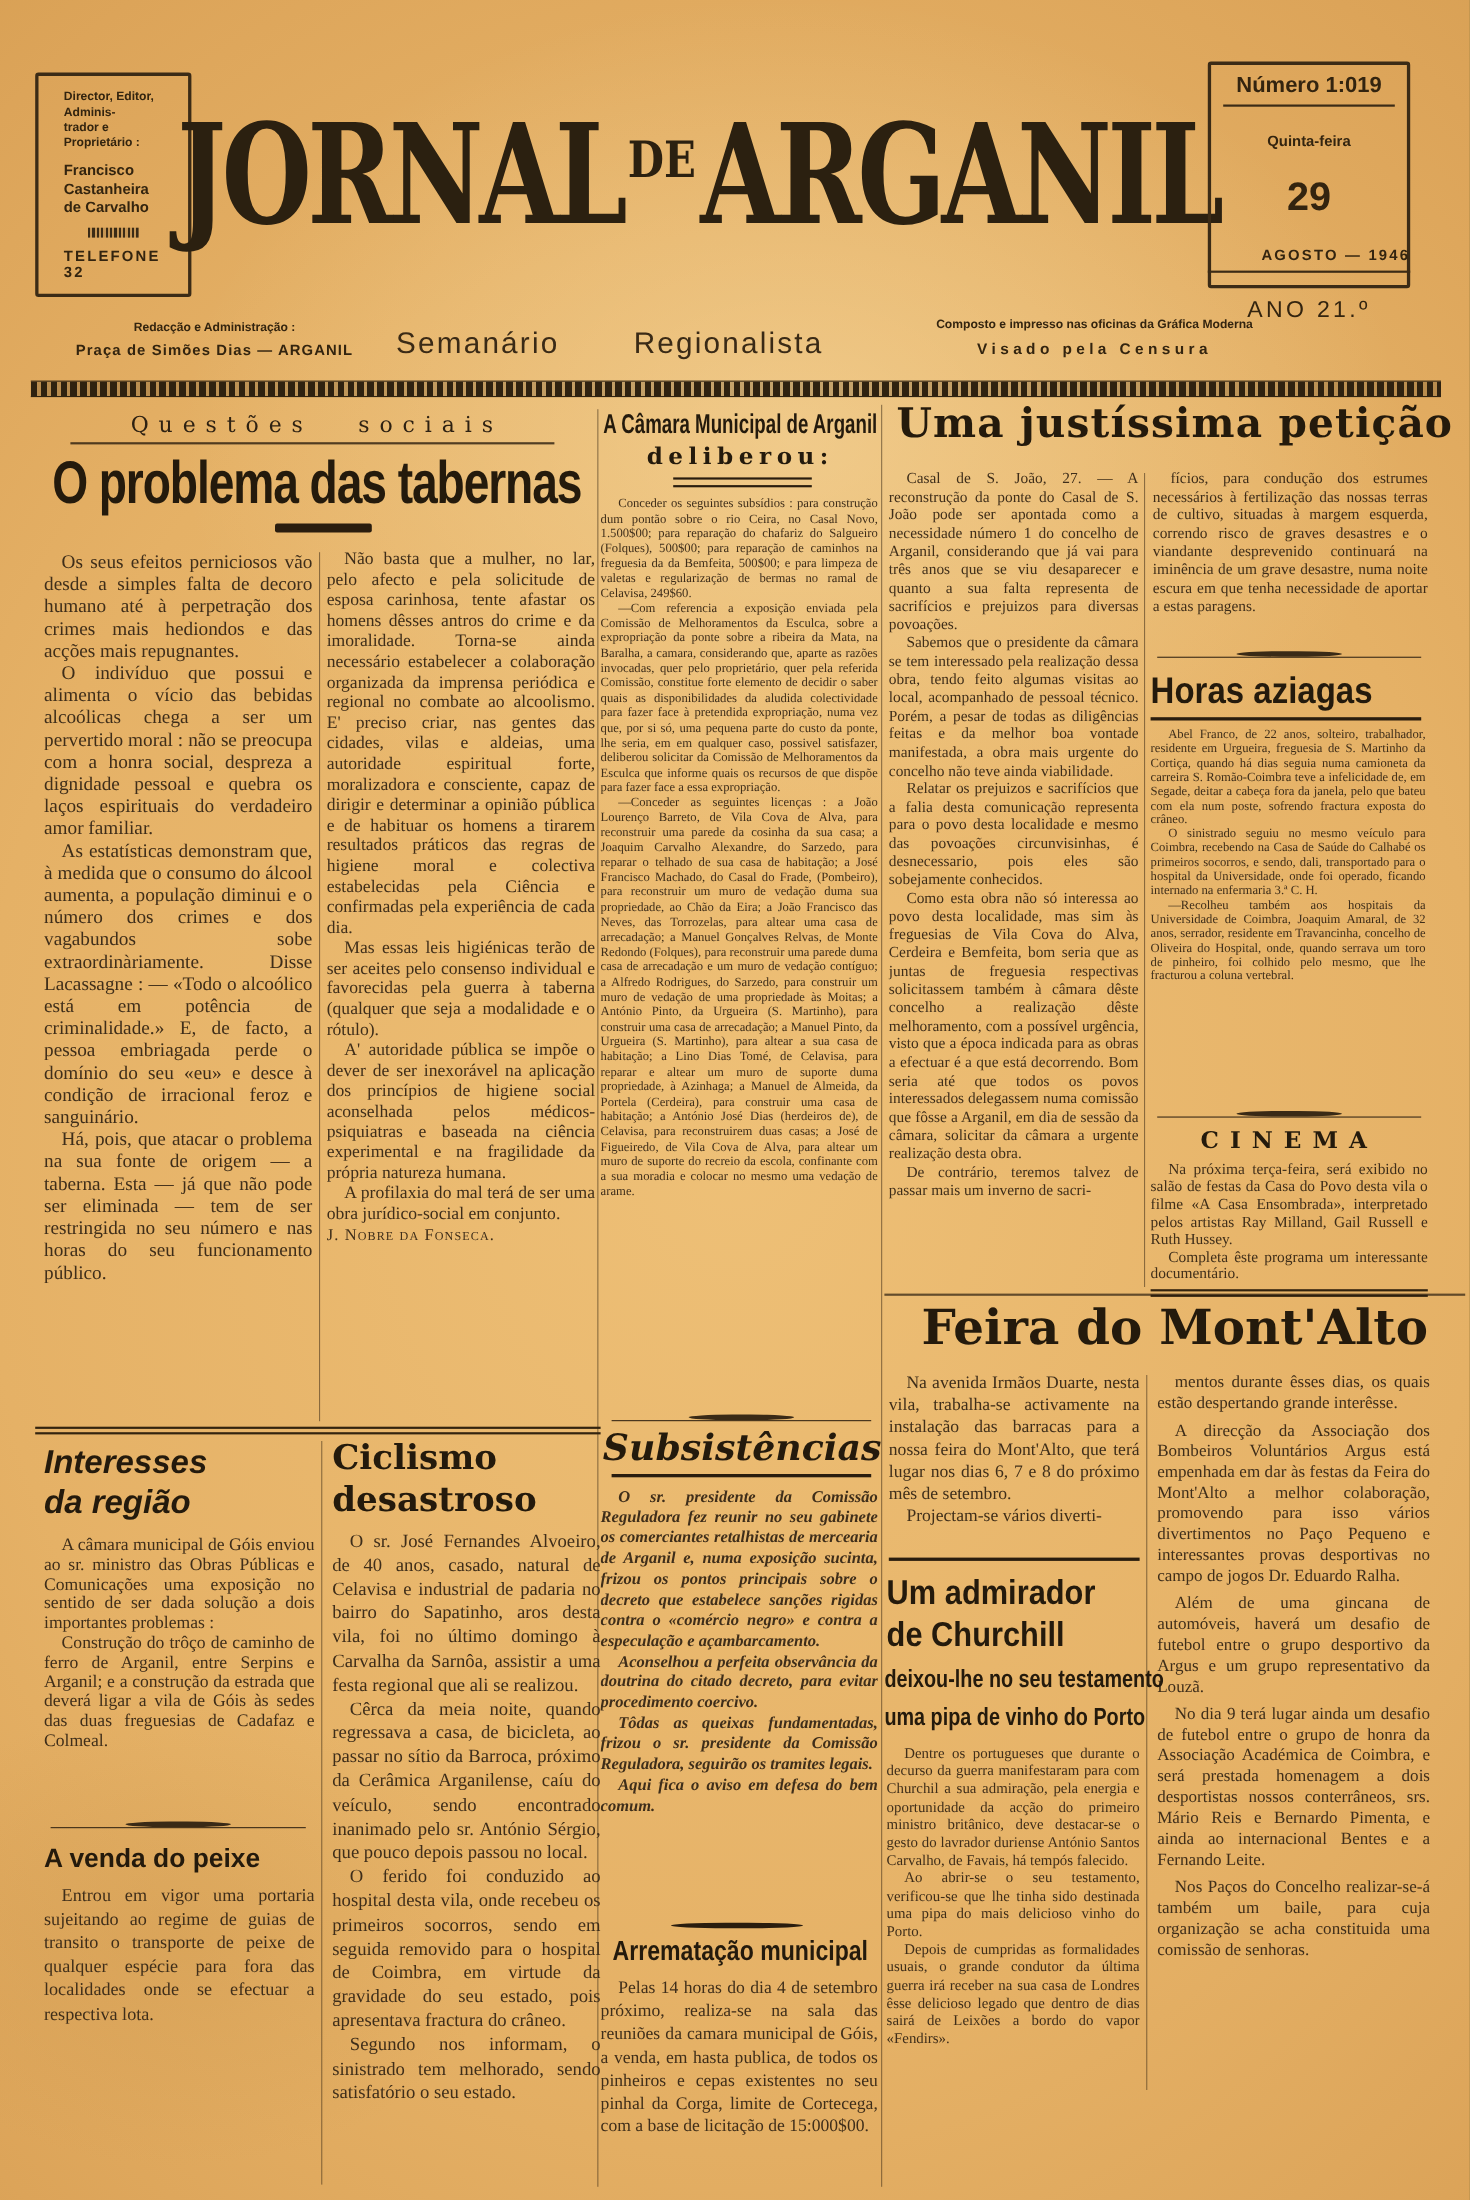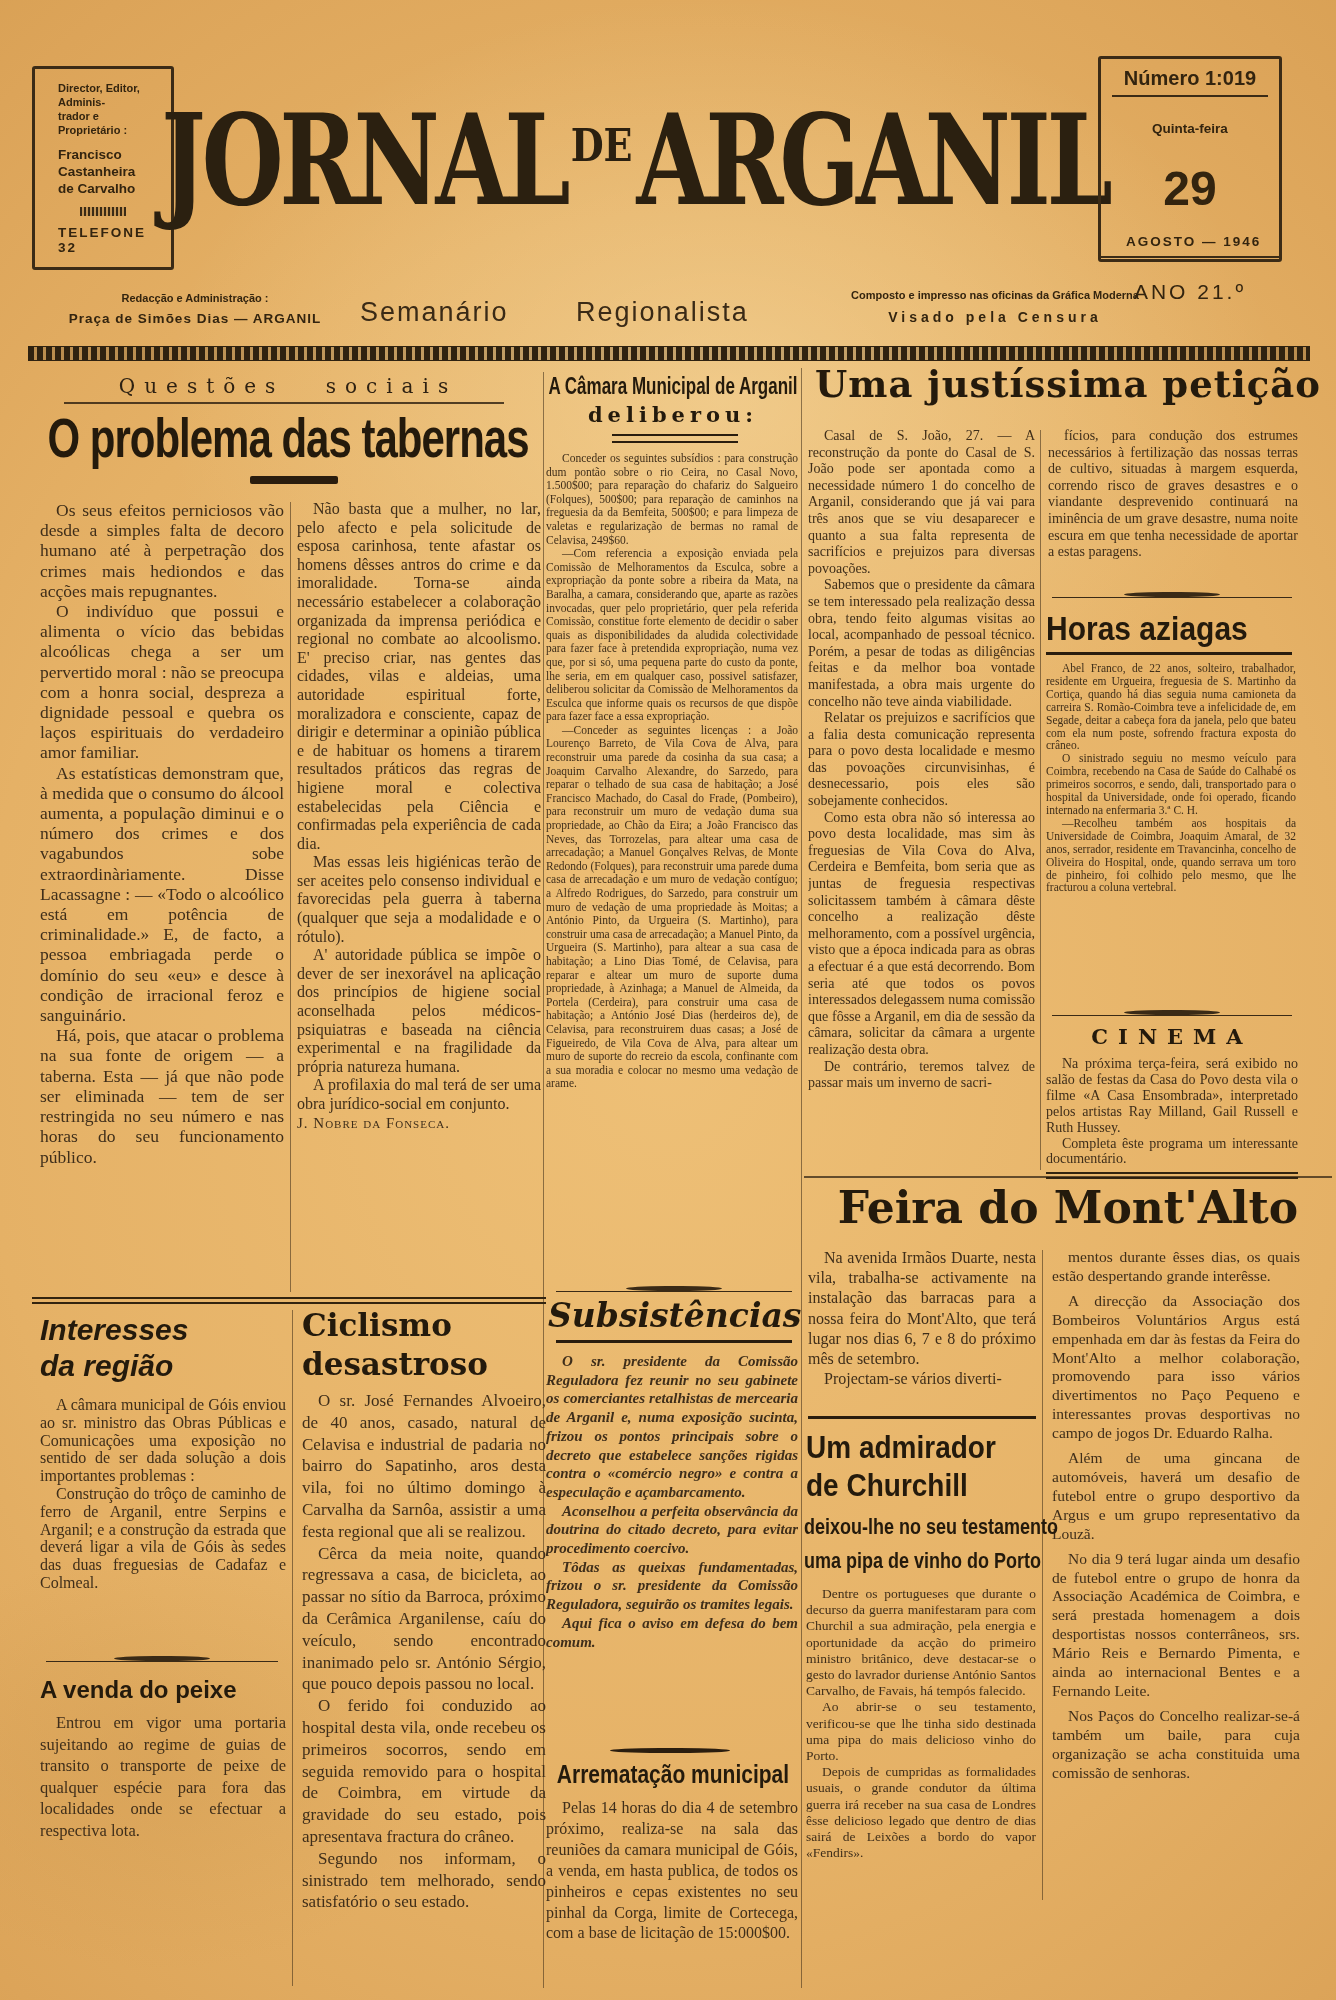--- a/index.html
+++ b/index.html
@@ -23,22 +23,22 @@
   .masthead{left:180px;top:60px;width:910px;height:200px;display:flex;align-items:center;justify-content:center;color:#2b2010;}
   .mast-word{font-family:"DejaVu Serif",serif;font-weight:bold;font-size:94px;letter-spacing:-4px;
     display:inline-block;transform:scaleY(1.34);transform-origin:center;}
   .mast-de{font-family:"DejaVu Serif",serif;font-weight:bold;font-size:38px;display:inline-block;
     transform:translateY(-16px) scaleY(1.2);margin:0 4px;}
   .issue-box{left:1098px;top:56px;width:184px;height:206px;border:3px solid #3b2b16;border-radius:3px;
     display:flex;flex-direction:column;align-items:center;box-sizing:border-box;padding:8px 6px;
     font-family:"Liberation Sans",sans-serif;color:#33240f;gap:17px;}
   .issue-number{font-size:20px;font-weight:bold;width:94%;text-align:center;padding-bottom:5px;border-bottom:2px solid #3b2b16;}
   .issue-weekday{font-size:13.5px;font-weight:bold;margin-top:7px;}
-  .issue-day{font-size:48px;font-weight:bold;line-height:48px;margin-top:12px;}
-  .issue-month{font-size:13.5px;font-weight:bold;letter-spacing:2px;width:94%;text-align:left;padding-bottom:7px;border-bottom:2px solid #3b2b16;margin-top:4px;padding-left:28px;}
+  .issue-day{font-size:36px;font-weight:bold;line-height:48px;margin-top:2px;}
+  .issue-month{font-size:13.5px;font-weight:bold;letter-spacing:2px;width:94%;text-align:right;padding-bottom:7px;border-bottom:2px solid #3b2b16;margin-top:4px;padding-left:28px;}
   .issue-ano{font-size:21px;margin-top:5px;letter-spacing:3px;}
   
   .subhead-left{left:30px;top:292px;width:330px;text-align:center;font-family:"Liberation Sans",sans-serif;color:#33240f;}
   .sh-small{font-size:11px;font-weight:bold;}
   .sh-big{font-size:13.5px;font-weight:bold;letter-spacing:1px;margin-top:7px;}
   .subhead-center{left:360px;top:297px;width:450px;text-align:left;font-family:"Liberation Sans",sans-serif;
     font-size:27px;color:#3a2a16;letter-spacing:2px;word-spacing:58px;}
   .subhead-right{left:830px;top:289px;width:330px;text-align:center;font-family:"Liberation Sans",sans-serif;color:#33240f;}
   .sh-cens{font-size:14px;font-weight:bold;letter-spacing:4px;margin-top:8px;}
   .hatch-rule{left:28px;top:346px;width:1282px;height:13px;

